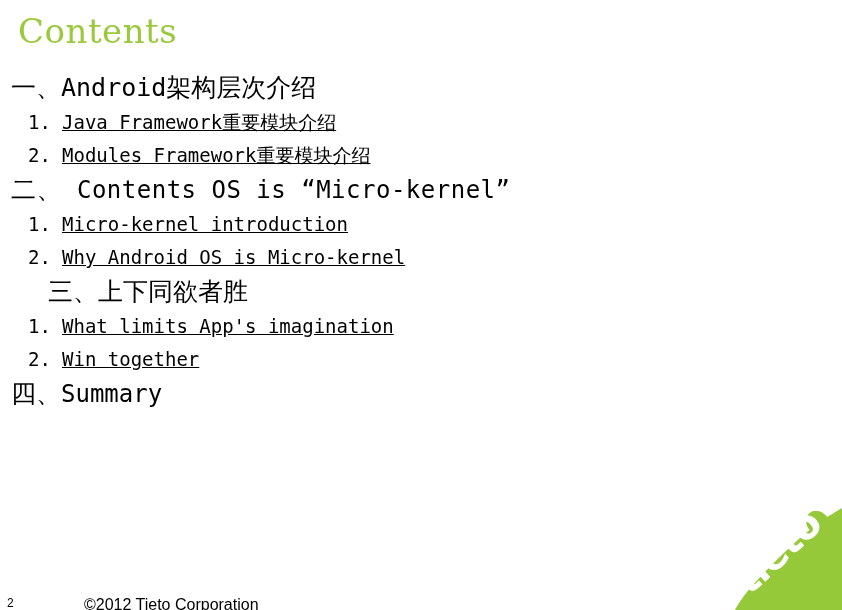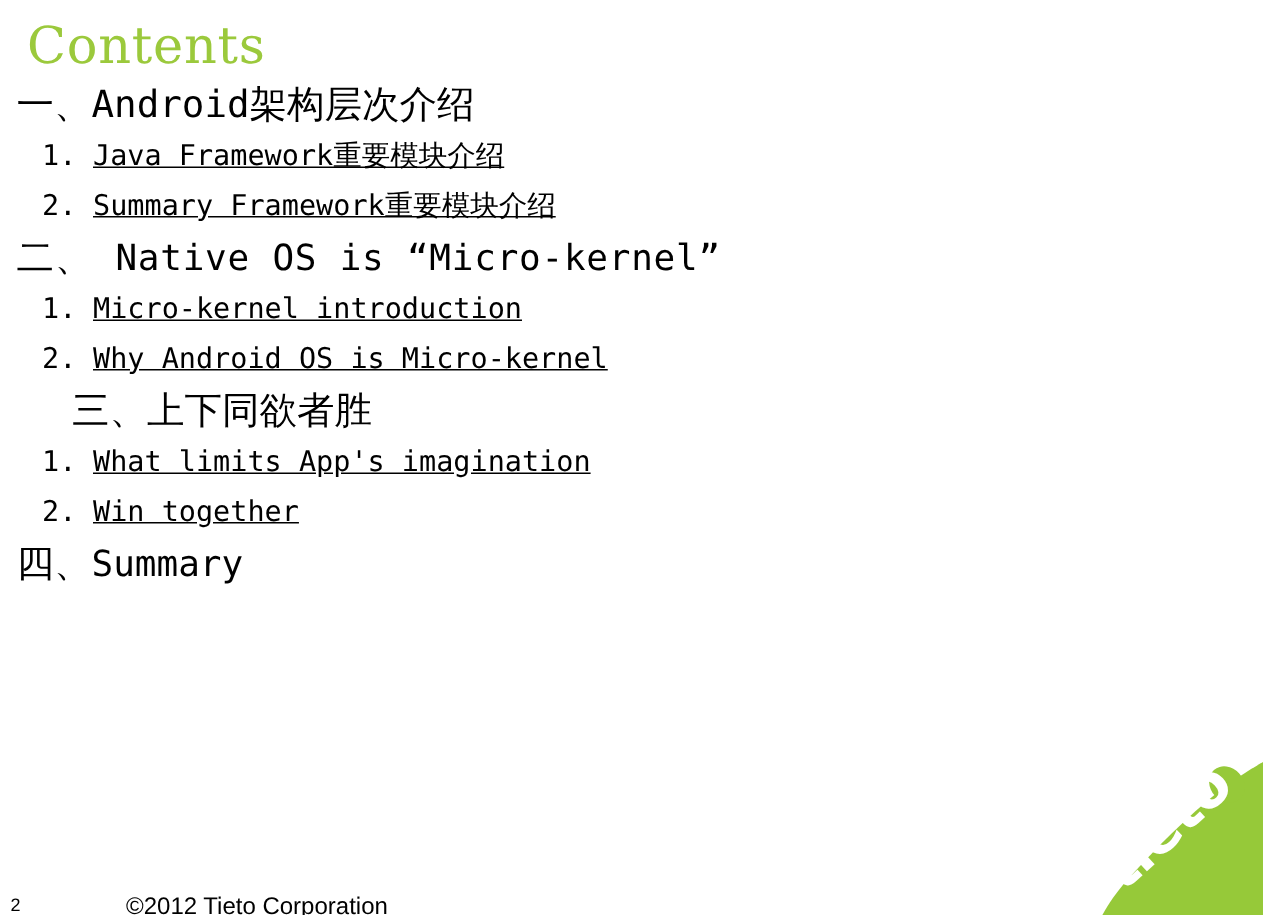--- a/index.html
+++ b/index.html
@@ -29,21 +29,21 @@
     line-height: 38px;
     letter-spacing: 0.5px;
     color: #9BC93C;
     white-space: nowrap;
   }
 
   
   #outline {
     position: absolute;
     left: 0;
-    top: 42px;
+    top: 60px;
     width: 842px;
   }
   .section {
     margin: 0;
     padding: 0;
   }
   .section-heading {
     display: block;
     padding-left: 11px;
     font-family: "DejaVu Sans Mono", "Liberation Mono", monospace;
@@ -163,28 +163,28 @@
 
     <div class="section s1">
       <div class="section-heading">
         <span class="cn-num">一、</span><span class="heading-text">Android架构层次介绍</span>
       </div>
       <div class="sub-list">
         <div class="sub-item">
           <span class="sub-num">1.</span><span class="sub-text">Java Framework重要模块介绍</span>
         </div>
         <div class="sub-item">
-          <span class="sub-num">2.</span><span class="sub-text">Summary Framework重要模块介绍</span>
+          <span class="sub-num">2.</span><span class="sub-text">Modules Framework重要模块介绍</span>
         </div>
       </div>
     </div>
 
     <div class="section s2">
       <div class="section-heading">
-        <span class="cn-num">二、</span><span class="heading-text"> Native OS is “Micro-kernel”</span>
+        <span class="cn-num">二、</span><span class="heading-text"> Contents OS is “Micro-kernel”</span>
       </div>
       <div class="sub-list">
         <div class="sub-item">
           <span class="sub-num">1.</span><span class="sub-text">Micro-kernel introduction</span>
         </div>
         <div class="sub-item">
           <span class="sub-num">2.</span><span class="sub-text">Why Android OS is Micro-kernel</span>
         </div>
       </div>
     </div>

